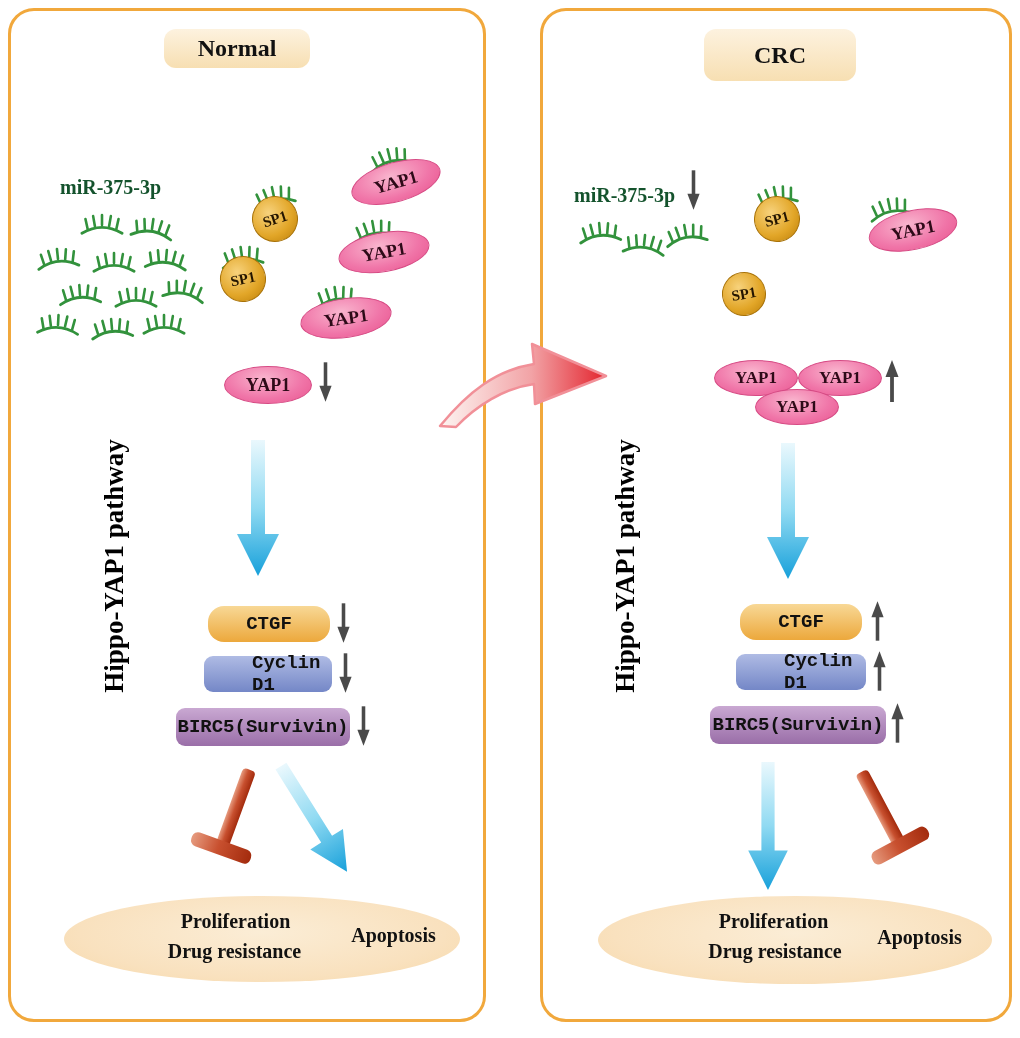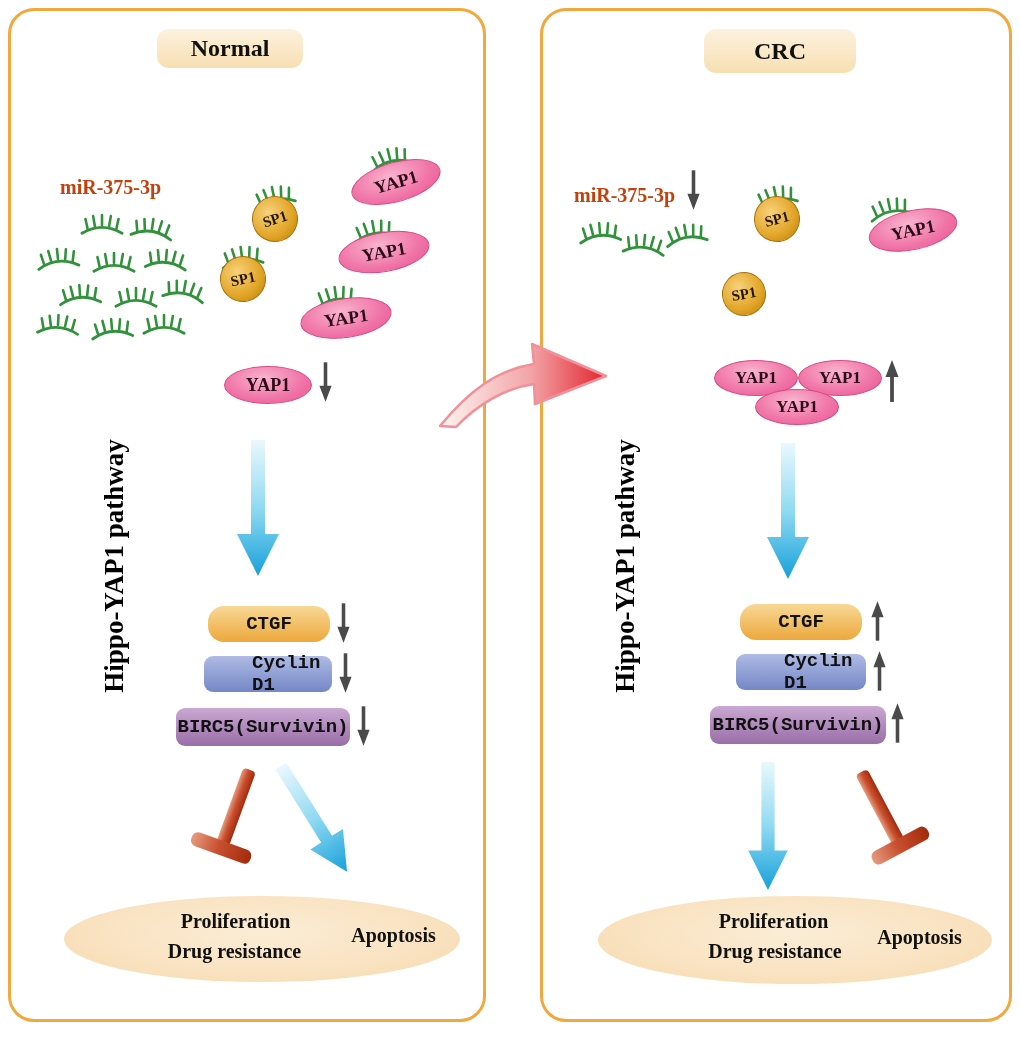--- a/index.html
+++ b/index.html
@@ -6,21 +6,21 @@
   html,body { background:#ffffff; }
   body { font-family:"Liberation Serif", serif; }
   .page { position:relative; width:1020px; height:1038px; background:#fff; overflow:hidden; }
 
   .panel { position:absolute; border:3px solid #F1A83C; border-radius:26px; background:#fff; }
 
   .badge { position:absolute; background:linear-gradient(180deg,#FDF2DF,#F7DFB2);
            border-radius:12px; display:flex; align-items:center; justify-content:center;
            font-weight:bold; font-size:24px; color:#111; }
 
-  .mol-label { position:absolute; font-weight:bold; font-size:20px; color:#c2410c; white-space:nowrap; }
+  .mol-label { position:absolute; font-weight:bold; font-size:20px; color:#14532d; white-space:nowrap; }
 
   .mirna { position:absolute; width:48px; height:26px; overflow:visible; }
 
   .sp1 { position:absolute; border-radius:50%;
          background:radial-gradient(circle at 40% 32%, #F7D27C 0%, #E2A628 58%, #BC7E08 100%);
          border:1px solid #A87208; display:flex; align-items:center; justify-content:center;
          font-weight:bold; font-size:15px; color:#241500; }
 
   .yap1 { position:absolute; border-radius:50%;
           background:radial-gradient(ellipse at 45% 32%, #F9B5CE 0%, #F075A8 58%, #E9548E 100%);
@@ -80,21 +80,21 @@
       <g id="inhibit-sym">
         <rect x="30" y="0" width="13" height="78" rx="4" fill="url(#redGrad)"></rect>
         <rect x="6" y="74" width="61" height="14" rx="6" fill="url(#redGrad)"></rect>
       </g>
     </defs>
   </svg>
 
   <div class="panel" style="left:8px;top:8px;width:478px;height:1014px"></div>
   <div class="panel" style="left:540px;top:8px;width:472px;height:1014px"></div>
 
-  <div class="badge" style="left:157px;top:29px;width:146px;height:39px">Normal</div>
+  <div class="badge" style="left:164px;top:29px;width:146px;height:39px">Normal</div>
 
   <div class="mol-label" style="left:60px;top:176px">miR-375-3p</div>
 
   <svg class="mirna" style="left:78px;top:212px" viewBox="0 0 40 22">
       <use href="#mirna-sym"></use>
     </svg>
   <svg class="mirna" style="left:128px;top:216px;transform:rotate(8deg)" viewBox="0 0 40 22">
       <use href="#mirna-sym"></use>
     </svg>
   <svg class="mirna" style="left:34px;top:246px;transform:rotate(-6deg)" viewBox="0 0 40 22">
@@ -182,21 +182,21 @@
 
   <div class="outcome" style="left:64px;top:896px;width:396px;height:86px"></div>
   <div class="out-label" style="left:148px;top:910px;width:175px">Proliferation</div>
   <div class="out-label" style="left:142px;top:940px;width:185px">Drug resistance</div>
   <div class="out-label" style="left:336px;top:924px;width:115px">Apoptosis</div>
 
   <svg class="abs" style="left:434px;top:330px;width:180px;height:100px" viewBox="0 0 180 100">
     <path d="M6,96 C34,62 62,40 100,34 L98,14 L172,46 L101,74 L100,54 C70,58 42,76 22,97 Z" fill="url(#pinkGrad)" stroke="#F19098" stroke-width="2.5" stroke-linejoin="round"></path>
   </svg>
 
-  <div class="badge" style="left:704px;top:29px;width:152px;height:44px">CRC</div>
+  <div class="badge" style="left:704px;top:29px;width:152px;height:52px">CRC</div>
 
   <div class="mol-label" style="left:574px;top:184px">miR-375-3p</div>
   <svg class="abs" style="left:686px;top:166px;width:15px;height:48px" viewBox="0 0 16 46">
       <use href="#small-arrow"></use>
     </svg>
 
   <svg class="mirna" style="left:576px;top:220px;transform:rotate(-5deg)" viewBox="0 0 40 22">
       <use href="#mirna-sym"></use>
     </svg>
   <svg class="mirna" style="left:620px;top:232px;transform:rotate(6deg)" viewBox="0 0 40 22">

